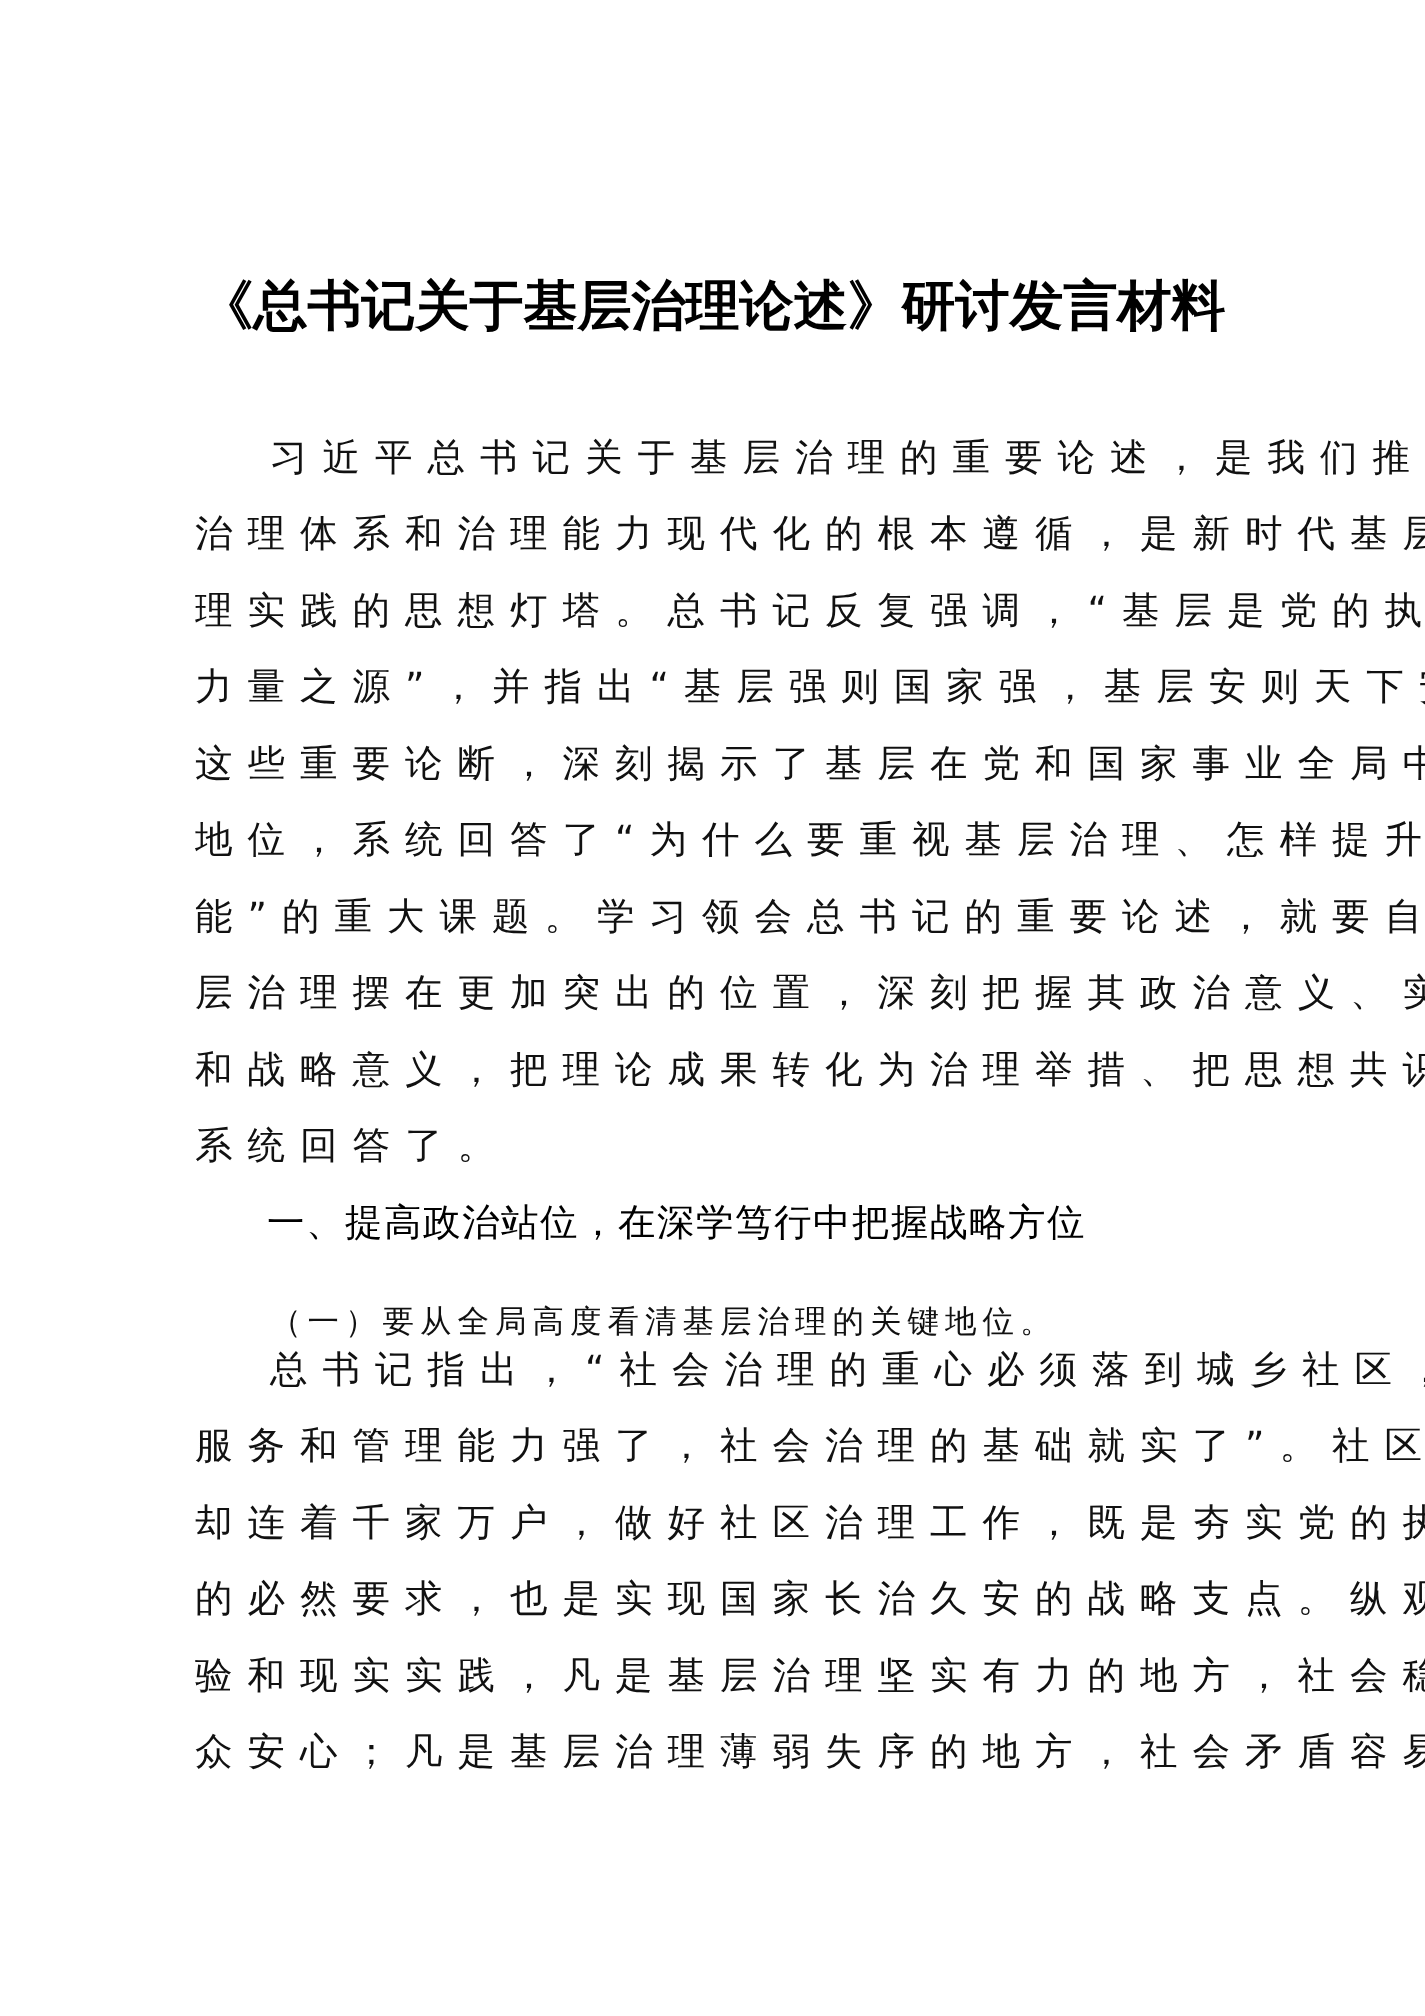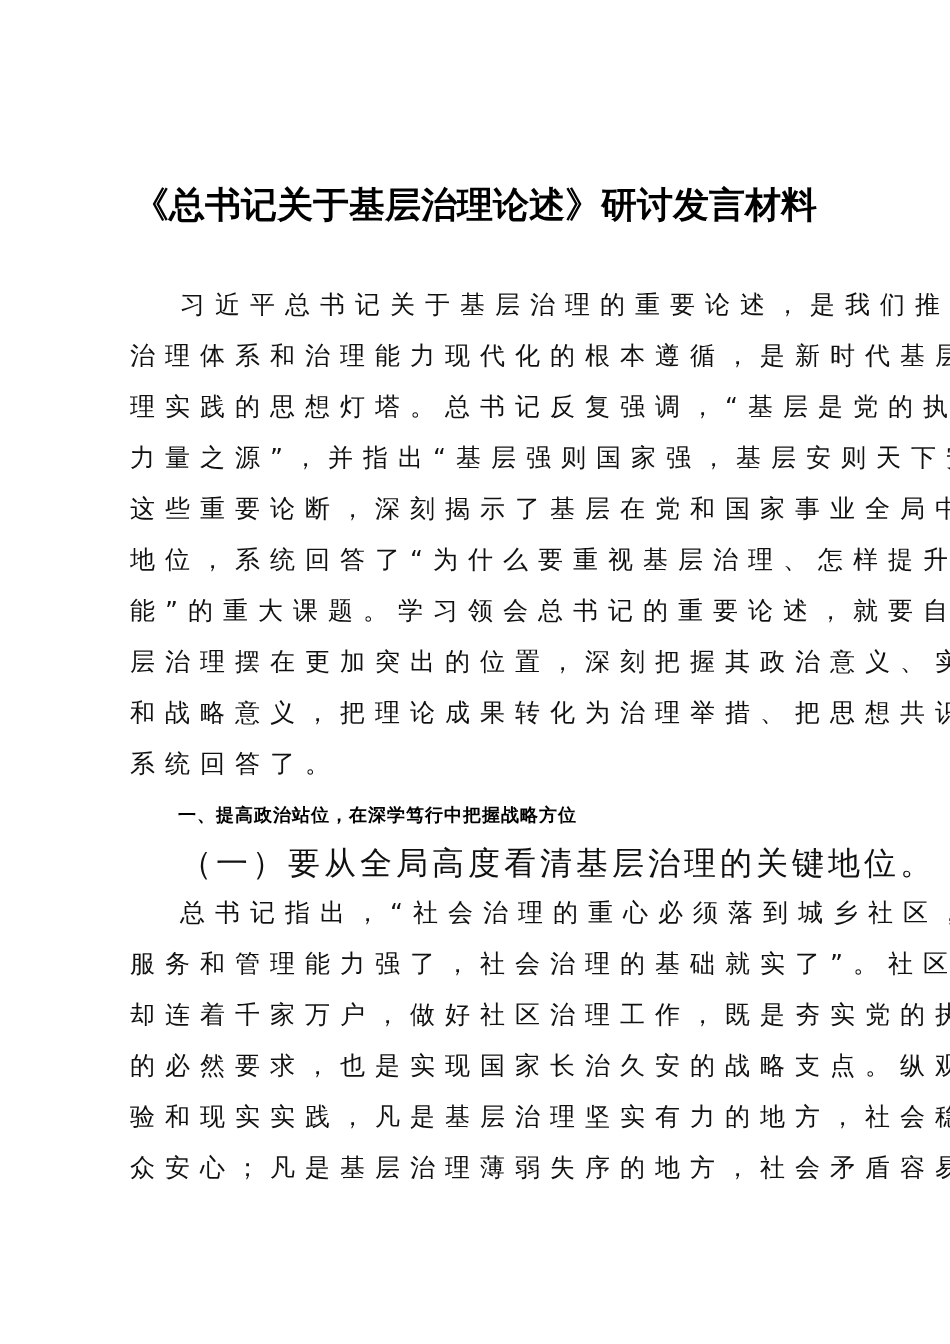--- a/index.html
+++ b/index.html
@@ -45,36 +45,37 @@
       height: 36px;
       white-space: nowrap;
       letter-spacing: 10px;
       color: #111111;
     }
     .line.indent { left: 180px; }
     .heading {
       position: absolute;
       left: 178px;
       font-family: "DejaVu Sans", "Liberation Sans", sans-serif;
-      font-weight: bold;
-      font-size: 18px;
+      font-weight: normal;
+      font-size: 25px;
       line-height: 36px;
       white-space: nowrap;
       letter-spacing: 1px;
       color: #000000;
     }
     .subheading {
       position: absolute;
       left: 180px;
       font-family: "DejaVu Sans", "Liberation Sans", sans-serif;
-      font-size: 32px;
+      font-size: 21px;
       line-height: 36px;
       white-space: nowrap;
       letter-spacing: 4px;
       color: #111111;
+      margin-top: 18px;
     }
   </style>
 </head>
 <body>
 
 <div class="page">
 
   <div class="title">《总书记关于基层治理论述》研讨发言材料</div>
 
   <div class="line indent" style="top:287px;">习近平总书记关于基层治理的重要论述，是我们推进国家</div>

